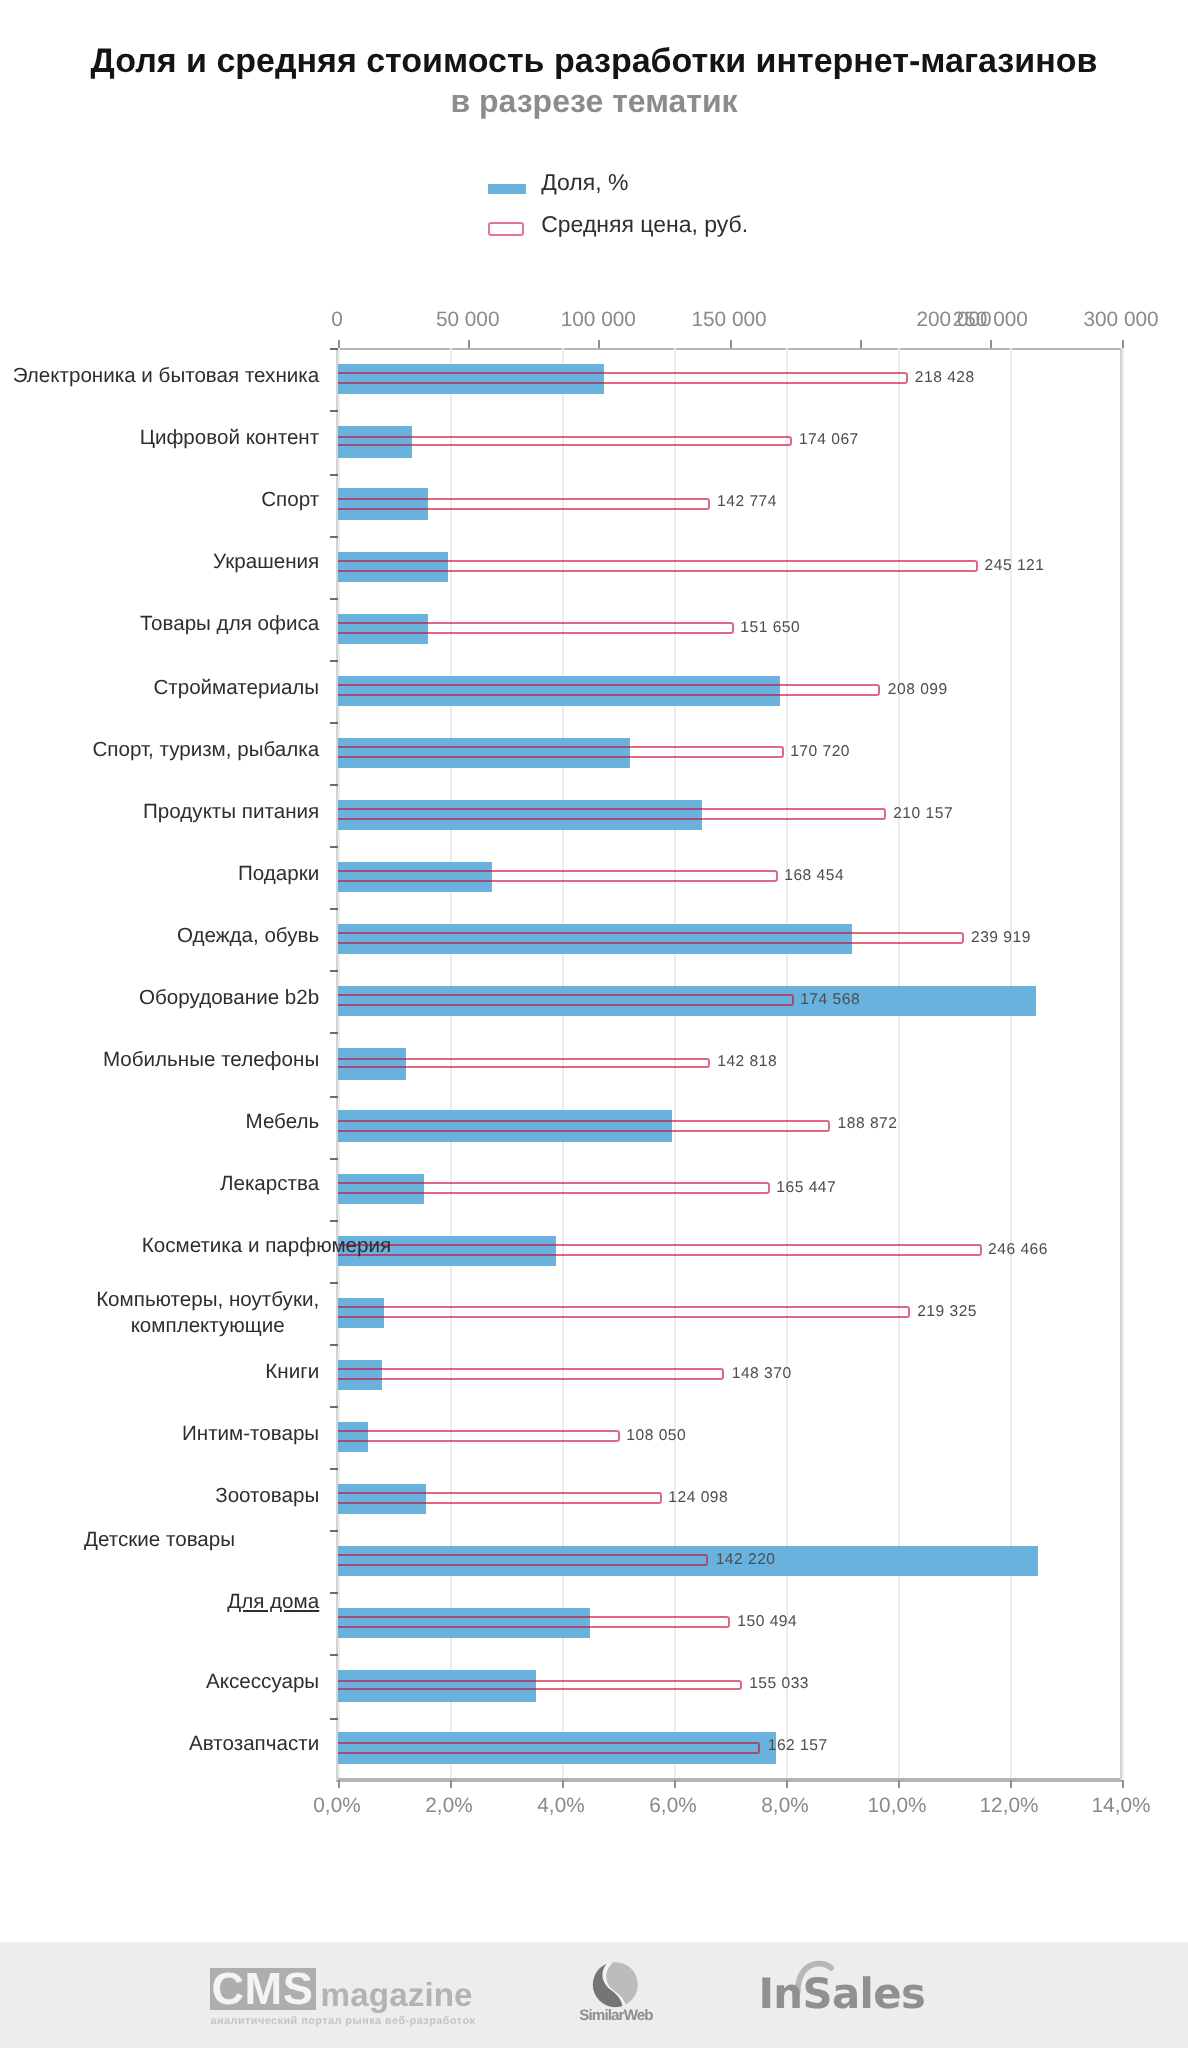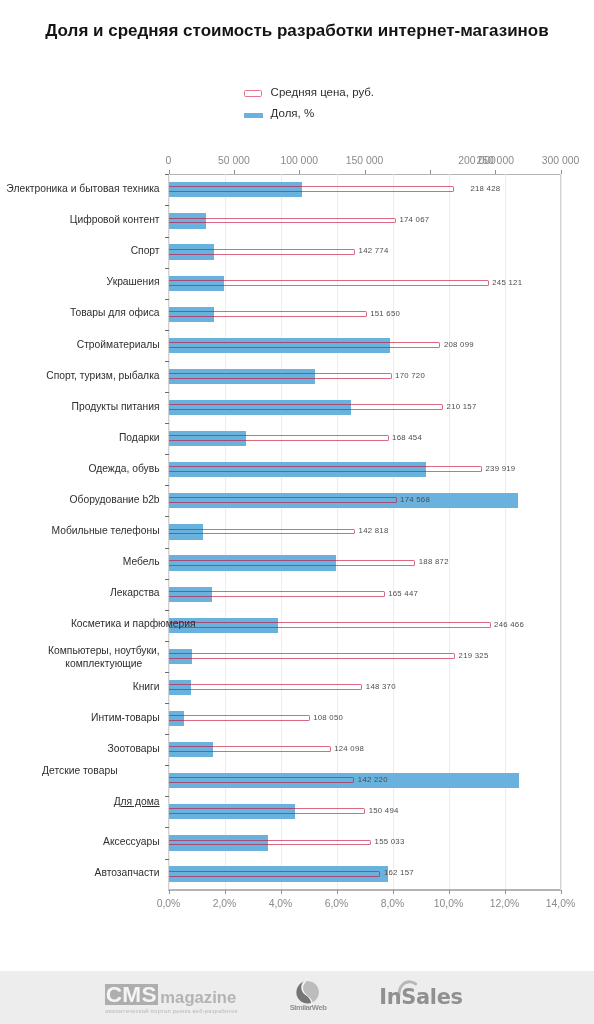--- a/index.html
+++ b/index.html
@@ -59,29 +59,30 @@
           color:#909090;font-family:"DejaVu Sans",sans-serif;font-weight:bold;
           letter-spacing:-0.3px;}
   .isarc{position:absolute;left:397.2px;top:980.2px;width:19.5px;height:16.8px;}
 </style>
 </head>
 <body>
 
 <div id="page">
 
   <div class="title">Доля и средняя стоимость разработки интернет-магазинов</div>
+  <div class="subtitle">в разрезе тематик</div>
 
   <div class="legend">
+    <div class="lg-row">
+      <span class="lg-sw-blue"></span>
+      <span class="lg-tx">Доля, %</span>
+    </div>
     <div class="lg-row">
       <span class="lg-sw-pink"></span>
       <span class="lg-tx">Средняя цена, руб.</span>
-    </div>
-    <div class="lg-row">
-      <span class="lg-sw-blue"></span>
-      <span class="lg-tx">Доля, %</span>
     </div>
   </div>
 
   <div class="axis-top"></div>
   <div class="axis-bottom"></div>
   <div class="axis-left"></div>
   <div class="axis-right"></div>
   <div id="plotbox">
       <div class="grid-v" style="left: 0px;"></div>
       <div class="grid-v" style="left: 56px;"></div>
@@ -164,21 +165,21 @@
       <div class="tick-b" style="left: 392.5px;"></div>
       <div class="tl-bot" style="left: 392.5px;">8,0%</div>
       <div class="tick-b" style="left: 448.5px;"></div>
       <div class="tl-bot" style="left: 448.5px;">10,0%</div>
       <div class="tick-b" style="left: 504.5px;"></div>
       <div class="tl-bot" style="left: 504.5px; text-align: center;">12,0%</div>
       <div class="tick-b" style="left: 560.5px;"></div>
       <div class="tl-bot" style="left: 560.5px;">14,0%</div>
       <div class="tick-l" style="top: 174px;"></div>
       <div class="catlab" style="top: 182.05px;"><span>Электроника и бытовая техника</span></div>
-      <div class="plab" style="left: 457.413px; top: 185.25px; margin-left: 13px;">218&nbsp;428</div>
+      <div class="plab" style="left: 457.413px; top: 185.25px;">218&nbsp;428</div>
       <div class="tick-l" style="top: 205px;"></div>
       <div class="catlab" style="top: 213.15px;"><span>Цифровой контент</span></div>
       <div class="plab" style="left: 399.448px; top: 216.35px;">174&nbsp;067</div>
       <div class="tick-l" style="top: 237px;"></div>
       <div class="catlab" style="top: 244.25px;"><span>Спорт</span></div>
       <div class="plab" style="left: 358.558px; top: 247.45px;">142&nbsp;774</div>
       <div class="tick-l" style="top: 268px;"></div>
       <div class="catlab" style="top: 275.35px;"><span>Украшения</span></div>
       <div class="plab" style="left: 492.291px; top: 278.55px;">245&nbsp;121</div>
       <div class="tick-l" style="top: 299px;"></div>

